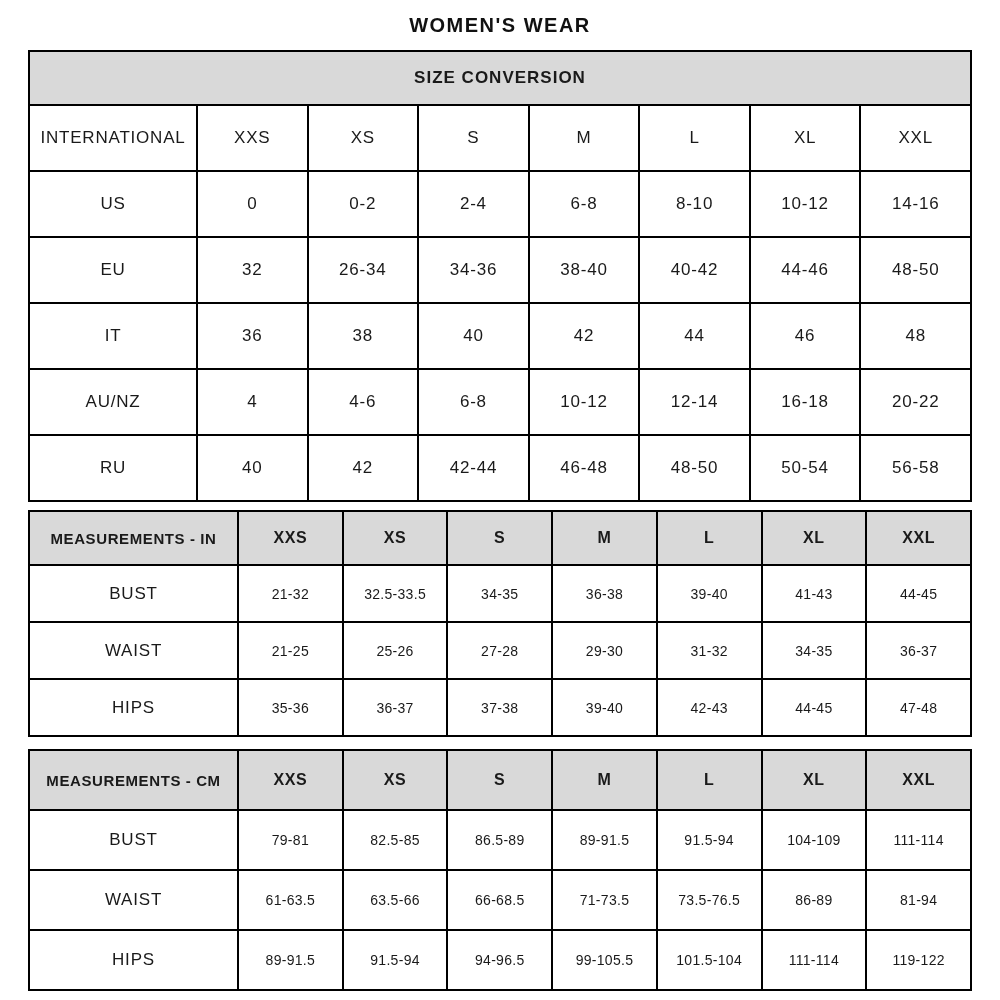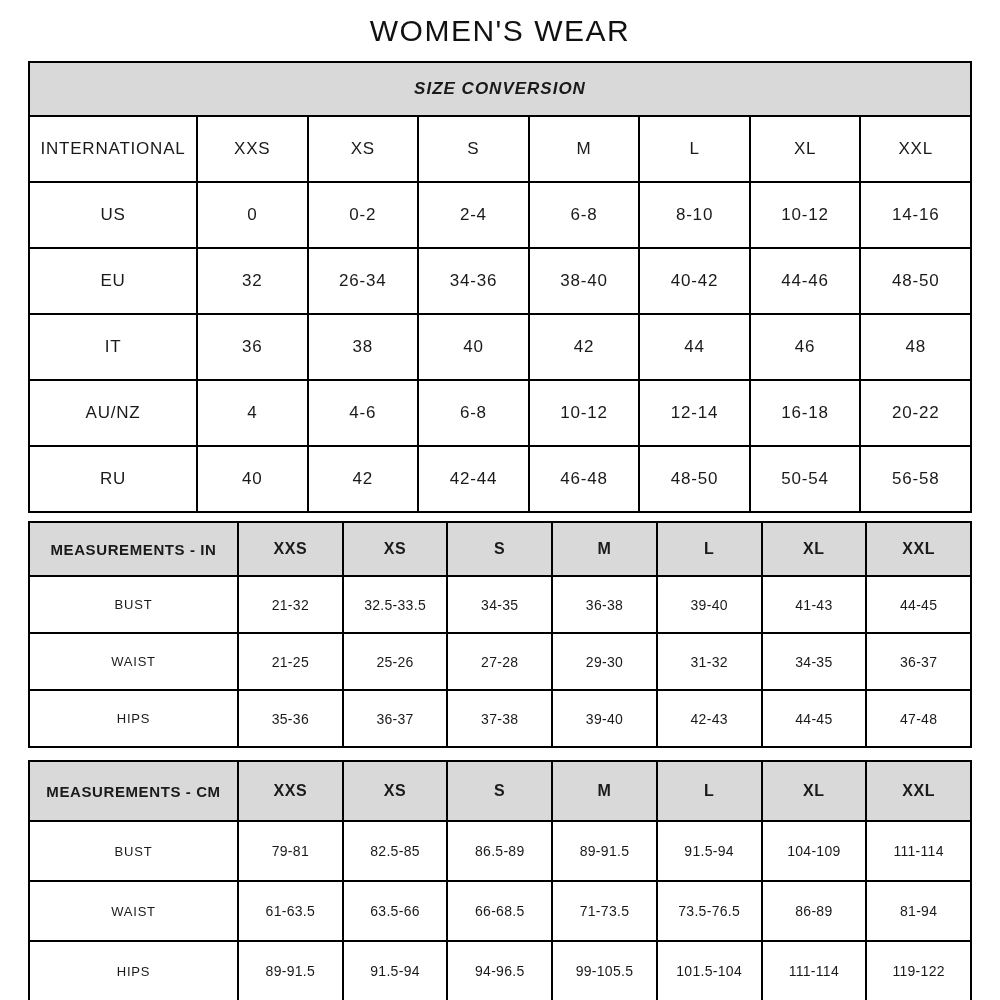--- a/index.html
+++ b/index.html
@@ -8,22 +8,22 @@
     padding: 0;
     background: #ffffff;
     font-family: "Liberation Sans", sans-serif;
     color: #1a1a1a;
   }
   body { width: 1000px; height: 1000px; overflow: hidden; }
   .page { padding: 12px 28px 0 28px; }
 
   .title {
     text-align: center;
-    font-size: 30px;
-    font-weight: 400;
+    font-size: 20px;
+    font-weight: 700;
     letter-spacing: 1.5px;
     margin: 2px 0 13px 0;
     color: #111;
   }
 
   table {
     border-collapse: collapse;
     width: 944px;
     table-layout: fixed;
   }
@@ -43,40 +43,39 @@
     font-size: 17px;
     letter-spacing: 0.8px;
     height: 66px;
   }
   #size-table .band-cell {
     background: #d9d9d9;
     font-weight: 700;
     font-size: 17px;
     letter-spacing: 1px;
     height: 54px;
-    font-style: italic;
   }
 
   
   .meas col.label-col { width: 209px; }
   .meas td {
     font-size: 14px;
     letter-spacing: 0.3px;
     height: 57px;
   }
   .meas tr.hdr td {
     background: #d9d9d9;
     font-weight: 700;
     font-size: 16px;
     letter-spacing: 0.6px;
     height: 54px;
   }
   .meas tr.hdr td.first { font-size: 15px; }
   .meas td.lbl {
-    font-size: 13px;
+    font-size: 17px;
     letter-spacing: 0.8px;
     border-radius: 15px;
   }
   #in-table { margin-bottom: 12px; }
   #cm-table td { height: 60px; }
   #cm-table tr.hdr td { height: 60px; }
 </style>
 </head>
 <body>
 

